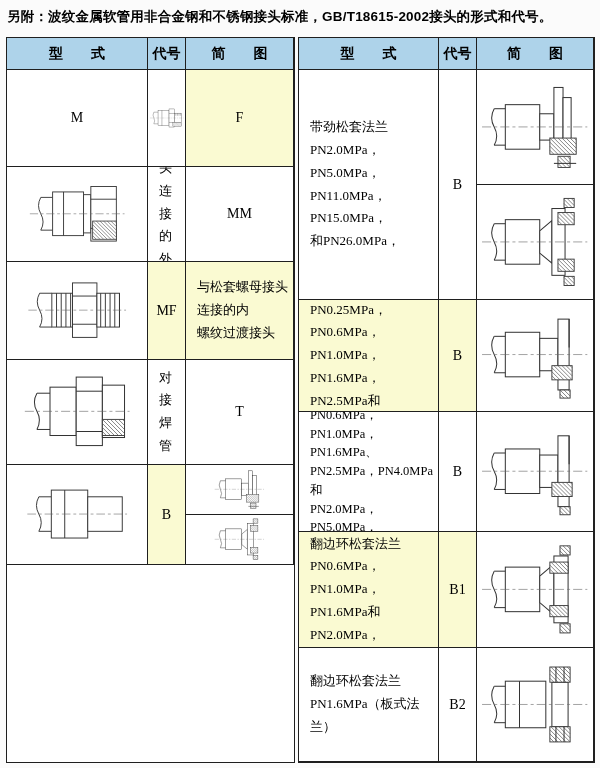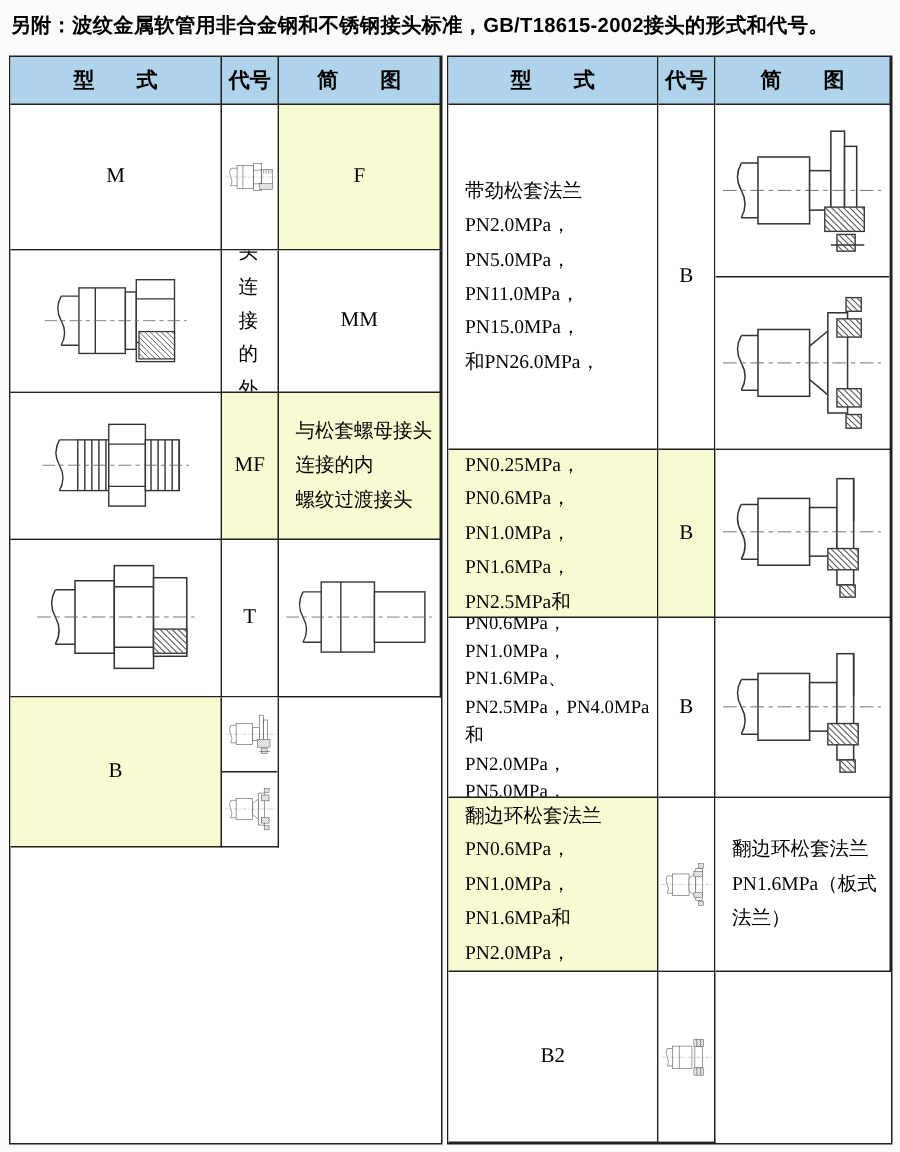--- a/index.html
+++ b/index.html
@@ -184,20 +184,21 @@
               <line x1="84" y1="55" x2="100" y2="71" stroke="#555" stroke-width="0.7"></line>
               <line x1="88" y1="55" x2="102" y2="69" stroke="#555" stroke-width="0.7"></line>
               <line x1="92" y1="55" x2="102" y2="65" stroke="#555" stroke-width="0.7"></line>
               <line x1="96" y1="55" x2="102" y2="61" stroke="#555" stroke-width="0.7"></line>
               <line x1="100" y1="55" x2="102" y2="57" stroke="#555" stroke-width="0.7"></line>
               <line x1="3" y1="47" x2="107" y2="47" stroke="#666" stroke-width="0.6" stroke-dasharray="9 3 3 3"></line>
             </svg>
           </div>
       </div>
 
+      <div class="cell type-cell">对接焊管</div>
       <div class="cell code-cell">T</div>
       <div class="cell diagram-cell">
         <div class="diag">
             <svg viewBox="0 0 110 95" preserveAspectRatio="xMidYMid meet">
               <path d="M15,29 q-5,9 0,18 q5,9 0,18" fill="none" stroke="#333" stroke-width="1"></path>
               <line x1="15" y1="29" x2="28" y2="29" stroke="#333" stroke-width="1"></line>
               <line x1="15" y1="65" x2="28" y2="65" stroke="#333" stroke-width="1"></line>
               <rect x="28" y="22" width="38" height="50" fill="#fff" stroke="#333" stroke-width="1"></rect>
               <line x1="42" y1="22" x2="42" y2="72" stroke="#333" stroke-width="1"></line>
               <rect x="66" y="29" width="36" height="36" fill="#fff" stroke="#333" stroke-width="1"></rect>
@@ -420,20 +421,21 @@
               <line x1="84" y1="82" x2="90" y2="88" stroke="#555" stroke-width="0.7"></line>
               <line x1="88" y1="82" x2="90" y2="84" stroke="#555" stroke-width="0.7"></line>
               <line x1="3" y1="47" x2="107" y2="47" stroke="#666" stroke-width="0.6" stroke-dasharray="9 3 3 3"></line>
             </svg>
           </div>
       </div>
 
       <div class="cell type-cell yellow">翻边环松套法兰
 PN0.6MPa，PN1.0MPa，
 PN1.6MPa和PN2.0MPa，</div>
+      <div class="cell code-cell yellow">B1</div>
       <div class="cell diagram-cell">
         <div class="diag">
             <svg viewBox="0 0 110 95" preserveAspectRatio="xMidYMid meet">
               <path d="M15,29 q-5,9 0,18 q5,9 0,18" fill="none" stroke="#333" stroke-width="1"></path>
               <line x1="15" y1="29" x2="28" y2="29" stroke="#333" stroke-width="1"></line>
               <line x1="15" y1="65" x2="28" y2="65" stroke="#333" stroke-width="1"></line>
               <rect x="26" y="25" width="34" height="44" fill="#fff" stroke="#333" stroke-width="1"></rect>
               <path d="M60,34 L74,22 L74,72 L60,60 Z" fill="#fff" stroke="#333" stroke-width="1"></path>
               <rect x="74" y="14" width="14" height="66" fill="#fff" stroke="#333" stroke-width="1"></rect>
               <rect x="70" y="20" width="18" height="11" fill="#fff" stroke="#333" stroke-width="0.9"></rect>

